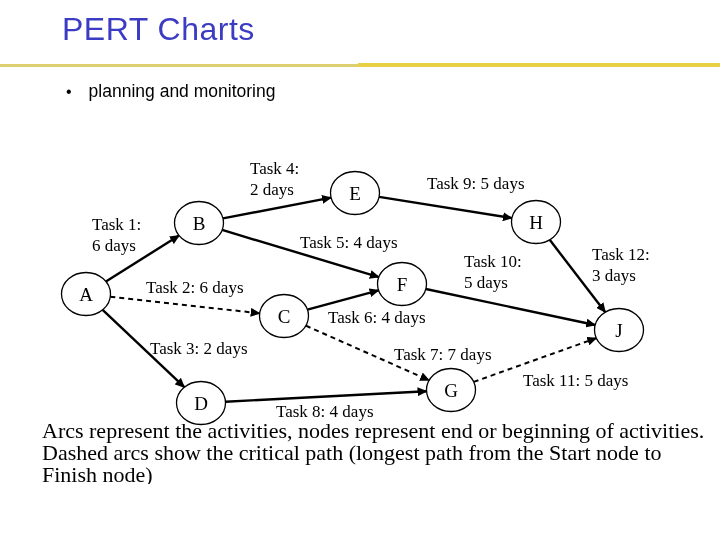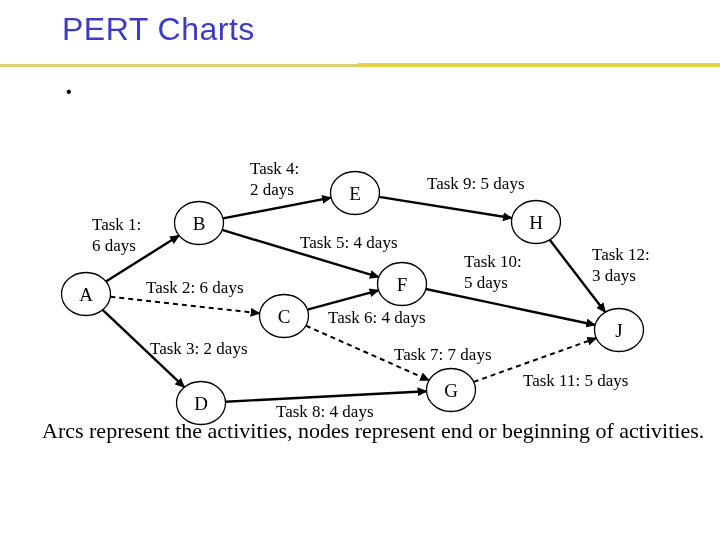--- a/index.html
+++ b/index.html
@@ -47,20 +47,21 @@
 <div class="slide">
 
   <div class="slide-title">PERT Charts</div>
 
   <div class="divider div-top-left"></div>
   <div class="divider div-top-right"></div>
 
   <div class="bullet-row">
     <span class="bullet-glyph">•</span>
     <div class="bullet-text">
+      <div>planning and monitoring</div>
     </div>
   </div>
 
   <svg class="diagram-svg" viewBox="0 0 720 540">
       <defs>
         <marker id="arrow" viewBox="0 0 10 9" refX="9" refY="4.5" markerWidth="10" markerHeight="9" orient="auto" markerUnits="userSpaceOnUse">
           <path d="M0,0 L10,4.5 L0,9 Z" fill="#000000"></path>
         </marker>
       </defs>
       <line x1="105.92039100548102" y1="281.4836481292995" x2="179.079608994519" y2="235.51635187070048" stroke="#000000" stroke-width="2.4" marker-end="url(#arrow)"></line>
@@ -124,18 +125,19 @@
         <text x="536" y="228.5" text-anchor="middle" font-size="19">H</text>
       </g>
       <g>
         <ellipse cx="619" cy="330" rx="24.5" ry="21.5" fill="#ffffff" stroke="#000000" stroke-width="1.3"></ellipse>
         <text x="619" y="336.5" text-anchor="middle" font-size="19">J</text>
       </g>
     </svg>
 
   <div class="footer">
     <div>Arcs represent the activities, nodes represent end or beginning of activities.</div>
+    <div>Dashed arcs show the critical path (longest path from the Start node to Finish node)</div>
   </div>
 
   <div class="divider div-bottom-left"></div>
   <div class="divider div-bottom-right"></div>
 
 </div>
 
 </body></html>

